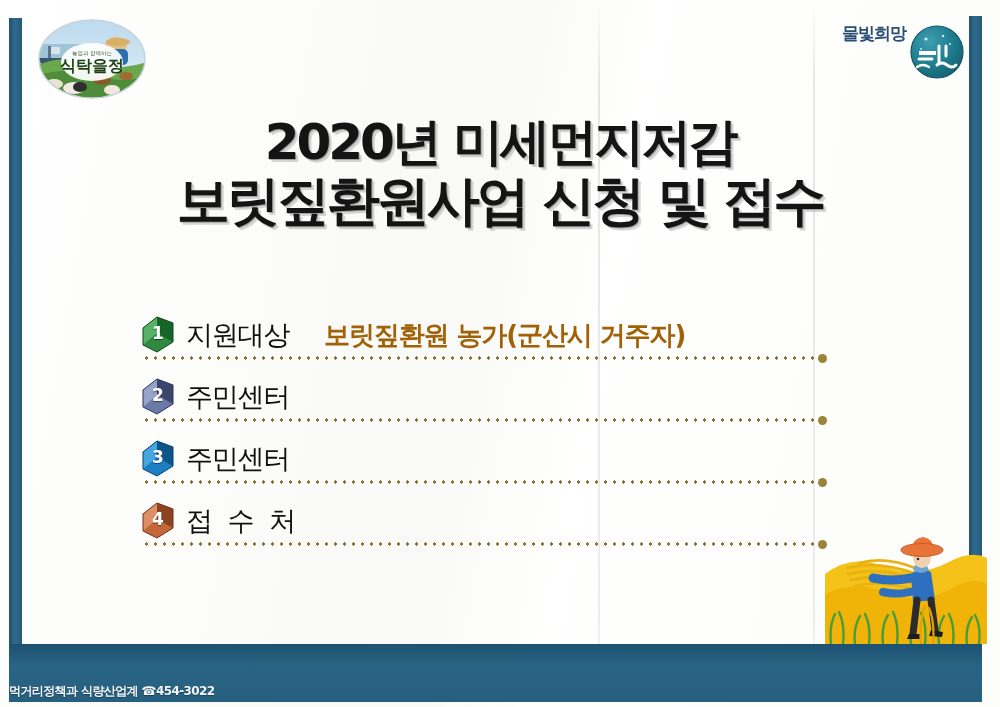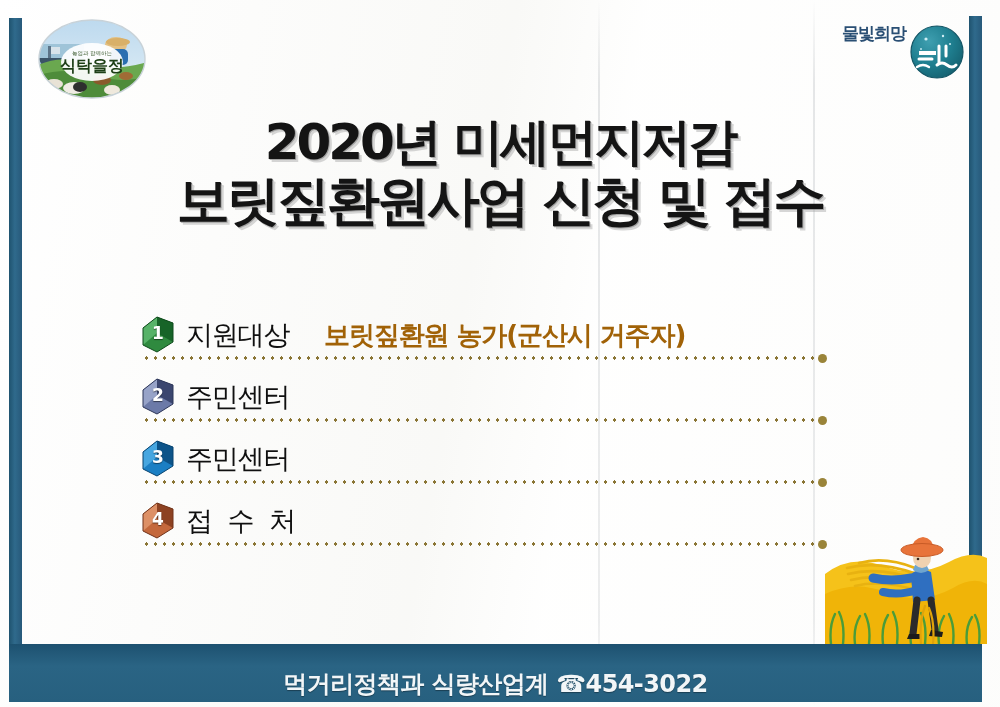--- a/index.html
+++ b/index.html
@@ -58,23 +58,23 @@
     width: 973px;
     height: 58px;
     background: linear-gradient(to bottom, #1d5170 0%, #2a6484 38%, #27607f 100%);
     z-index: 4;
   }
 
   .footer-text {
     position: absolute;
     left: 0; right: 0;
     bottom: 2px;
-    text-align: center;
+    text-align: left;
     color: #f2f6f8;
-    font-size: 24px;
+    font-size: 12px;
     font-weight: bold;
     letter-spacing: -0.6px;
     text-shadow: 0 1px 1px rgba(0,0,0,0.35);
     white-space: nowrap;
   }
 
   
   .logo-left {
     position: absolute;
     left: 36px; top: 18px;

